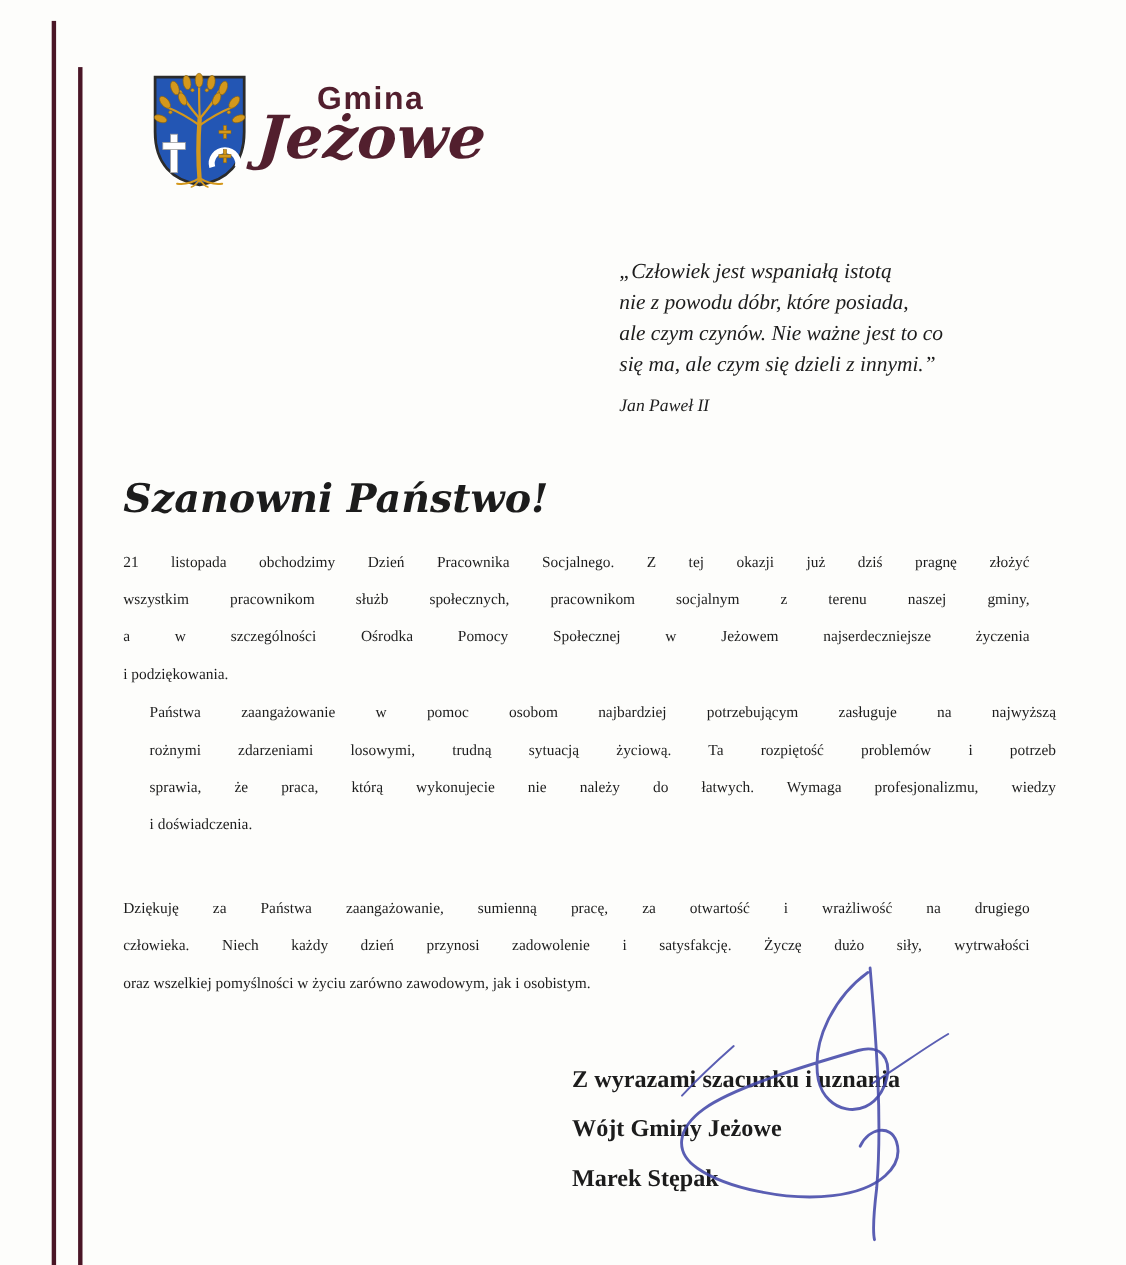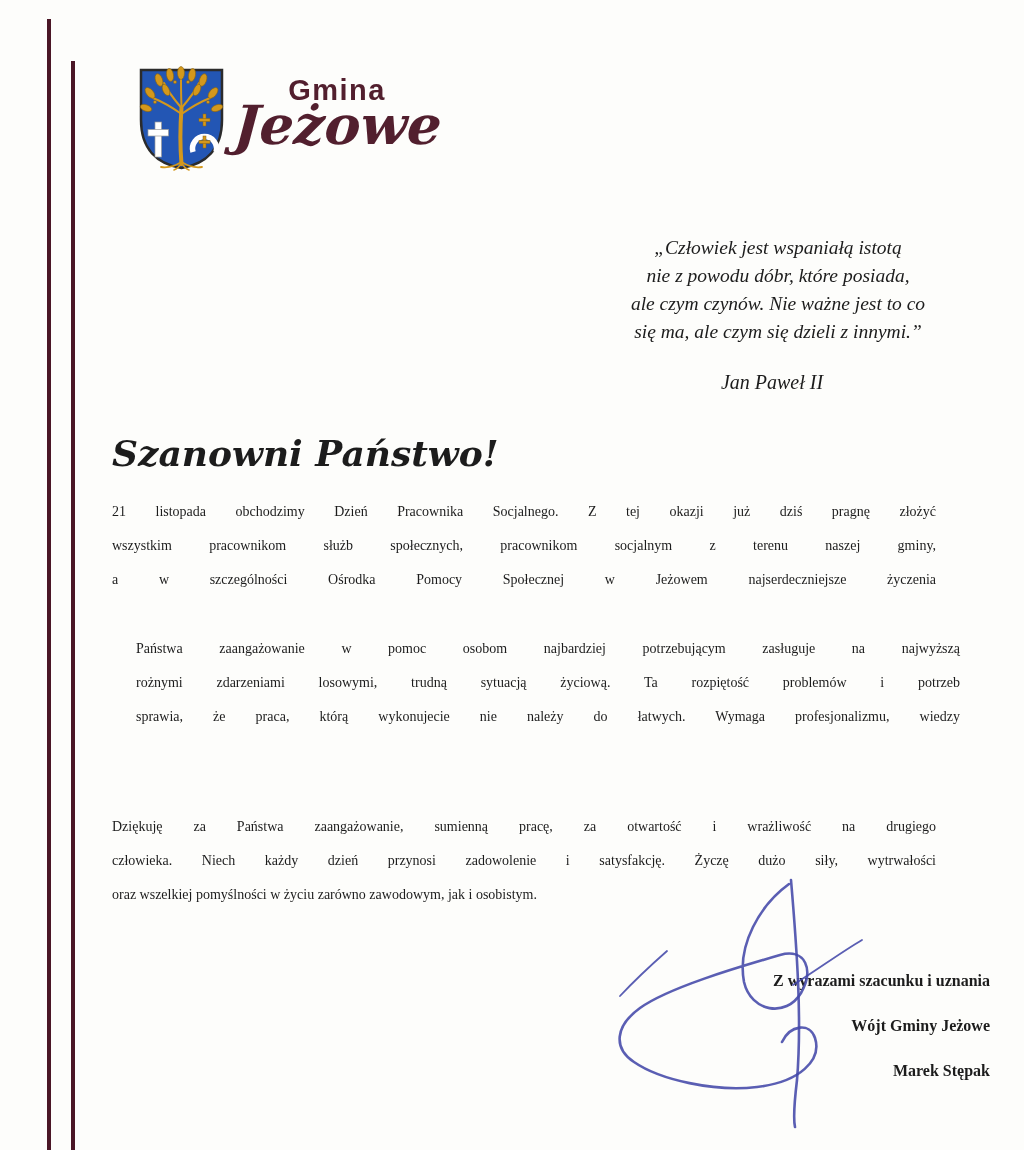--- a/index.html
+++ b/index.html
@@ -31,38 +31,38 @@
   }
   .wordmark-main{
     position:absolute;left:228px;top:86px;width:220px;text-align:center;
     font-family:"DejaVu Serif", serif;font-style:italic;font-weight:bold;
     font-size:54px;line-height:78px;color:var(--wordmark,#521f2e);
     transform:skewX(-4deg);
   }
   
   .quote{
     position:absolute;right:31px;top:234px;width:430px;
-    text-align:center;font-style:italic;font-size:19.5px;line-height:28px;
+    text-align:left;font-style:italic;font-size:19.5px;line-height:28px;
   }
-  .quote .attr{margin-top:22px;padding-right:12px;font-size:20px;}
+  .quote .attr{margin-top:10px;padding-right:12px;font-size:16px;}
   
   .salutation{
     position:absolute;left:112px;top:432px;
     font-family:"DejaVu Serif", serif;font-style:italic;font-weight:bold;
     font-size:36px;
   }
   .para{position:absolute;left:112px;width:824px;font-size:14px;line-height:34px;}
   .para.p1{top:495px;}
   .para.p2{top:632px;margin-left:24px;}
   .para.p3{top:810px;}
   .jline{text-align:justify;text-align-last:justify;}
   .jlast{text-align:left;}
   
-  .closing{position:absolute;left:520px;top:958px;width:470px;text-align:right;
-    font-weight:bold;font-size:16px;}
+  .closing{position:absolute;left:520px;top:958px;width:470px;text-align:left;
+    font-weight:bold;font-size:22px;}
   .closing div{line-height:45px;}
   
   .signature{position:absolute;left:590px;top:870px;width:300px;height:280px;}
   .sig-stroke{fill:none;stroke:var(--ink-blue,#4348a8);stroke-width:2.6;
     stroke-linecap:round;opacity:.88;}
 </style>
 </head>
 <body>
 
 <div class="page">
@@ -125,26 +125,28 @@
     <div>się ma, ale czym się dzieli z innymi.”</div>
     <div class="attr">Jan Paweł II</div>
   </div>
 
   <div class="salutation">Szanowni Państwo!</div>
 
   <div class="para p1">
     <div class="jline">21 listopada obchodzimy Dzień Pracownika Socjalnego. Z tej okazji już dziś pragnę złożyć</div>
     <div class="jline">wszystkim pracownikom służb społecznych, pracownikom socjalnym z terenu naszej gminy,</div>
     <div class="jline">a w szczególności Ośrodka Pomocy Społecznej w Jeżowem najserdeczniejsze życzenia</div>
+    <div class="jlast">i podziękowania.</div>
   </div>
 
   <div class="para p2">
     <div class="jline">Państwa zaangażowanie w pomoc osobom najbardziej potrzebującym zasługuje na najwyższą</div>
     <div class="jline">rożnymi zdarzeniami losowymi, trudną sytuacją życiową. Ta rozpiętość problemów i potrzeb</div>
     <div class="jline">sprawia, że praca, którą wykonujecie nie należy do łatwych. Wymaga profesjonalizmu, wiedzy</div>
+    <div class="jlast">i doświadczenia.</div>
   </div>
 
   <div class="para p3">
     <div class="jline">Dziękuję za Państwa zaangażowanie, sumienną pracę, za otwartość i wrażliwość na drugiego</div>
     <div class="jline">człowieka. Niech każdy dzień przynosi zadowolenie i satysfakcję. Życzę dużo siły, wytrwałości</div>
     <div class="jlast">oraz wszelkiej pomyślności w życiu zarówno zawodowym, jak i osobistym.</div>
   </div>
 
   <div class="closing">
     <div>Z wyrazami szacunku i uznania</div>

